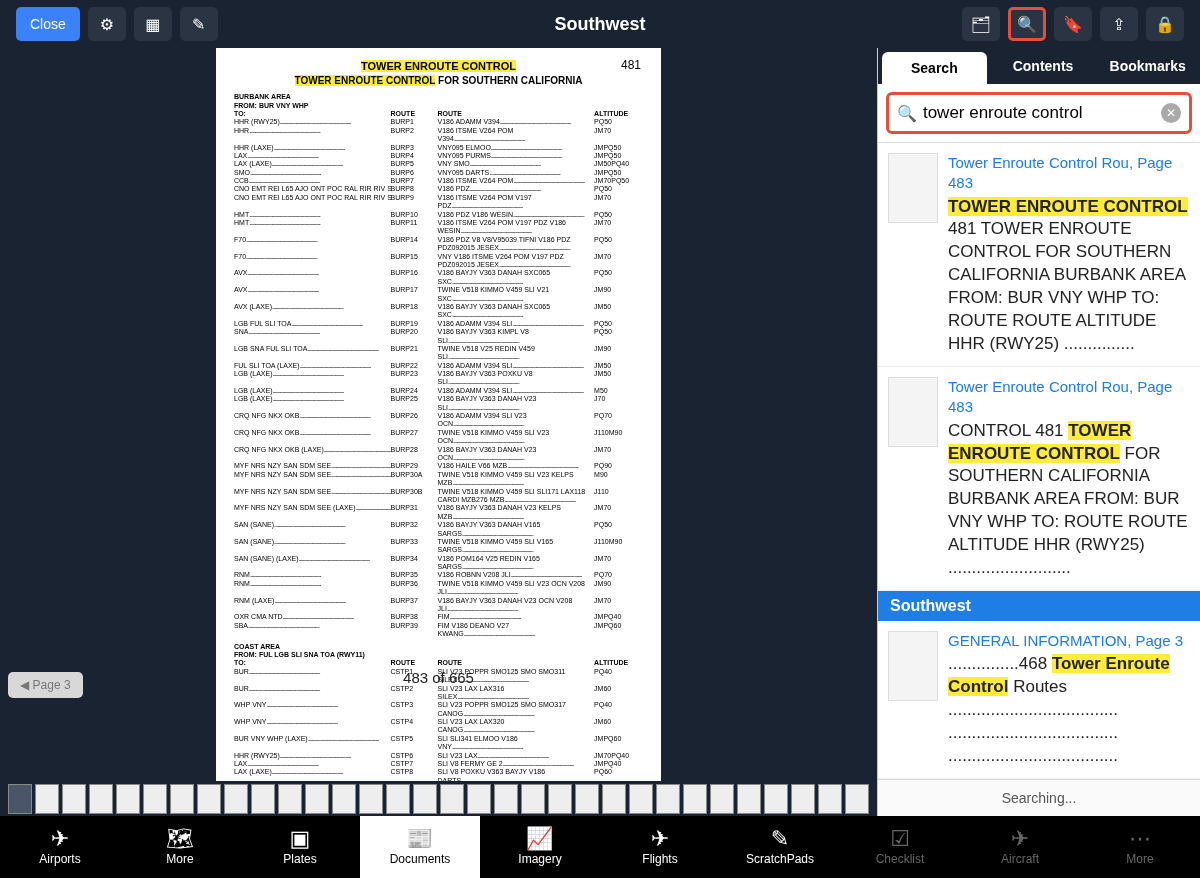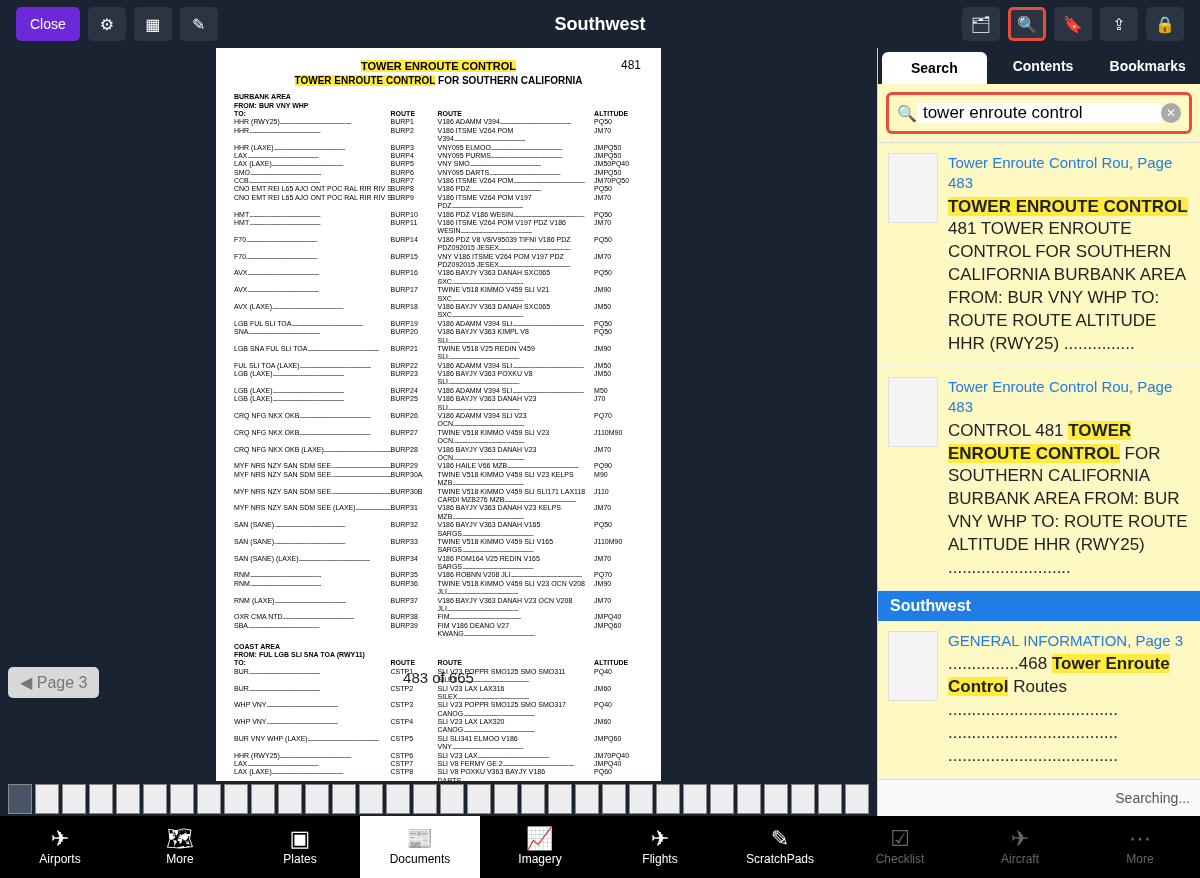--- a/index.html
+++ b/index.html
@@ -3,21 +3,21 @@
 <meta charset="utf-8">
 <style>
 * { box-sizing: border-box; margin: 0; padding: 0; }
 body { font-family: -apple-system, Helvetica, Arial, sans-serif; background: #1a2332; width: 1200px; height: 878px; overflow: hidden; position: relative; color: #fff; }
 
 
 .top-bar { height: 48px; background: #1a2332; display: flex; align-items: center; padding: 0 16px; position: relative; }
 .top-left { display: flex; gap: 8px; }
 .top-right { display: flex; gap: 8px; margin-left: auto; }
 .top-title { position: absolute; left: 50%; transform: translateX(-50%); font-size: 18px; font-weight: 600; }
-.btn-close { background: #6d28d9; color: #fff; border: none; padding: 8px 14px; border-radius: 5px; font-size: 14px; cursor: pointer; }
+.btn-close { background: #3b82f6; color: #fff; border: none; padding: 8px 14px; border-radius: 5px; font-size: 14px; cursor: pointer; }
 .icon-btn { background: #2a3442; width: 38px; height: 34px; border: none; border-radius: 5px; display: flex; align-items: center; justify-content: center; color: #fff; cursor: pointer; font-size: 16px; }
 .icon-btn-hl { border: 3px solid #e74c3c; }
 
 
 .main { position: absolute; top: 48px; bottom: 62px; left: 0; right: 0; display: flex; background: #1a2332; }
 
 
 .doc-viewer { flex: 1; position: relative; display: flex; flex-direction: column; }
 .doc-page-wrap { flex: 1; overflow: hidden; display: flex; align-items: flex-start; justify-content: center; padding: 0 10px; position: relative; }
 .doc-page { background: #fff; color: #000; width: 445px; font-size: 7px; padding: 10px 18px; line-height: 1.2; position: relative; }
@@ -27,47 +27,47 @@
 .doc-title2 { text-align: center; font-size: 10px; font-weight: bold; margin-bottom: 6px; }
 .doc-section { font-size: 7px; font-weight: bold; }
 .doc-row { display: flex; }
 .doc-c1 { width: 160px; white-space: nowrap; overflow: hidden; }
 .doc-c2 { width: 48px; }
 .doc-c3 { width: 160px; }
 .doc-c4 { width: 50px; text-align: left; }
 .doc-th { font-weight: bold; }
 .dots::after { content: "..........................................................................."; display: inline; letter-spacing: -1px; }
 
-.page-prev-btn { position: absolute; left: 8px; bottom: 118px; background: #d8d8d8; color: #777; padding: 6px 12px; border-radius: 5px; font-size: 16px; border: none; }
+.page-prev-btn { position: absolute; left: 8px; bottom: 118px; background: #d8d8d8; color: #777; padding: 6px 12px; border-radius: 5px; font-size: 12px; border: none; }
 .page-indicator { position: absolute; bottom: 108px; left: 50%; transform: translateX(-50%); color: #222; background: rgba(255,255,255,0.0); font-size: 15px; z-index: 5; margin-top: 48px; }
 
 
 .thumb-strip { height: 35px; background: #1a2332; display: flex; gap: 3px; padding: 2px 8px; overflow: hidden; align-items: center; }
 .thumb { width: 24px; height: 30px; background: #eee; border: 1px solid #888; flex-shrink: 0; }
 .thumb.dark { background: #4a5568; }
 
 
-.search-panel { width: 372px; background: #fef9c3; color: #000; display: flex; flex-direction: column; border-left: 1px solid #ccc; }
+.search-panel { width: 372px; background: #ffffff; color: #000; display: flex; flex-direction: column; border-left: 1px solid #ccc; }
 .search-tabs { display: flex; height: 36px; background: #1a2332; }
 .search-tab { flex: 1; border: none; background: #1a2332; color: #fff; font-size: 14px; font-weight: 600; cursor: pointer; }
 .search-tab.active { background: #fff; color: #000; border-radius: 6px 6px 0 0; margin: 4px 4px 0 4px; }
 .search-input-wrap { padding: 8px; border-bottom: 1px solid #ddd; }
 .search-input-box { border: 3px solid #e74c3c; border-radius: 6px; display: flex; align-items: center; padding: 4px 8px; height: 42px; }
 .search-input-box input { flex: 1; border: none; outline: none; font-size: 17px; padding: 0 6px; }
 .search-icon-sm { color: #888; font-size: 16px; }
 .clear-btn { width: 20px; height: 20px; background: #aaa; border-radius: 50%; color: #fff; border: none; font-size: 12px; display: flex; align-items: center; justify-content: center; cursor: pointer; }
 
 .results { flex: 1; overflow-y: auto; }
 .result-header { background: #1f7de6; color: #fff; padding: 6px 12px; display: flex; justify-content: space-between; font-size: 16px; font-weight: 600; }
 .result-item { padding: 10px 12px 10px 10px; border-bottom: 1px solid #eee; display: flex; gap: 10px; }
 .result-thumb { width: 50px; height: 70px; background: #f4f4f4; border: 1px solid #ddd; flex-shrink: 0; }
 .result-content { flex: 1; font-size: 17px; line-height: 1.35; color: #222; }
 .result-link { color: #1f7de6; text-align: left; display: block; font-size: 15px; margin-bottom: 2px; }
 .result-hl { background: #ffeb3b; font-weight: 600; }
-.searching { text-align: right; padding: 10px; color: #555; border-top: 1px solid #ddd; font-size: 14px; background: #fafafa; }
+.searching { text-align: center; padding: 10px; color: #555; border-top: 1px solid #ddd; font-size: 14px; background: #fafafa; }
 
 
 .bottom-nav { position: absolute; bottom: 0; left: 0; right: 0; height: 62px; background: #000; display: flex; }
 .nav-item { flex: 1; display: flex; flex-direction: column; align-items: center; justify-content: center; color: #fff; font-size: 12px; gap: 2px; cursor: pointer; background: none; border: none; }
 .nav-item.active { background: #fff; color: #000; }
 .nav-item.dim { color: #666; }
 .nav-ico { font-size: 22px; line-height: 1; }
 </style>
 </head>
 <body>

